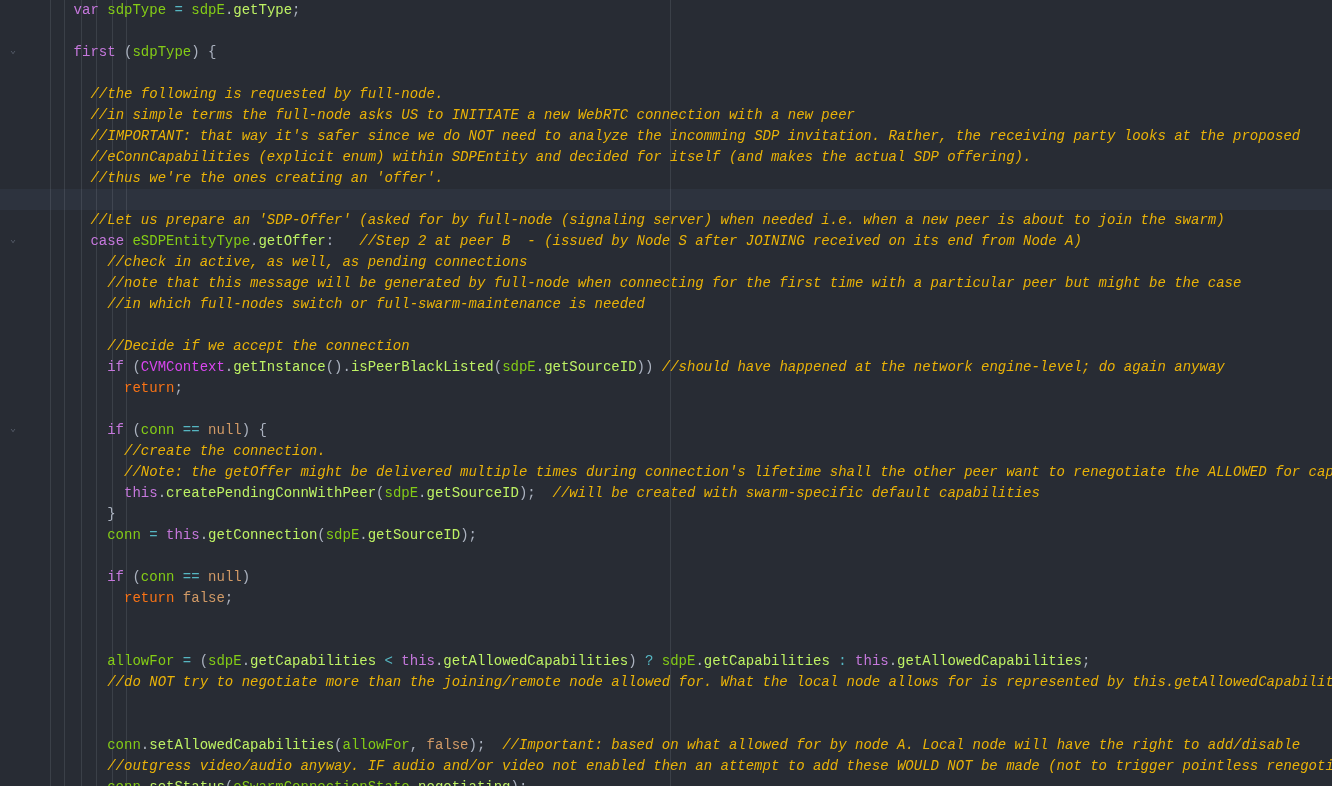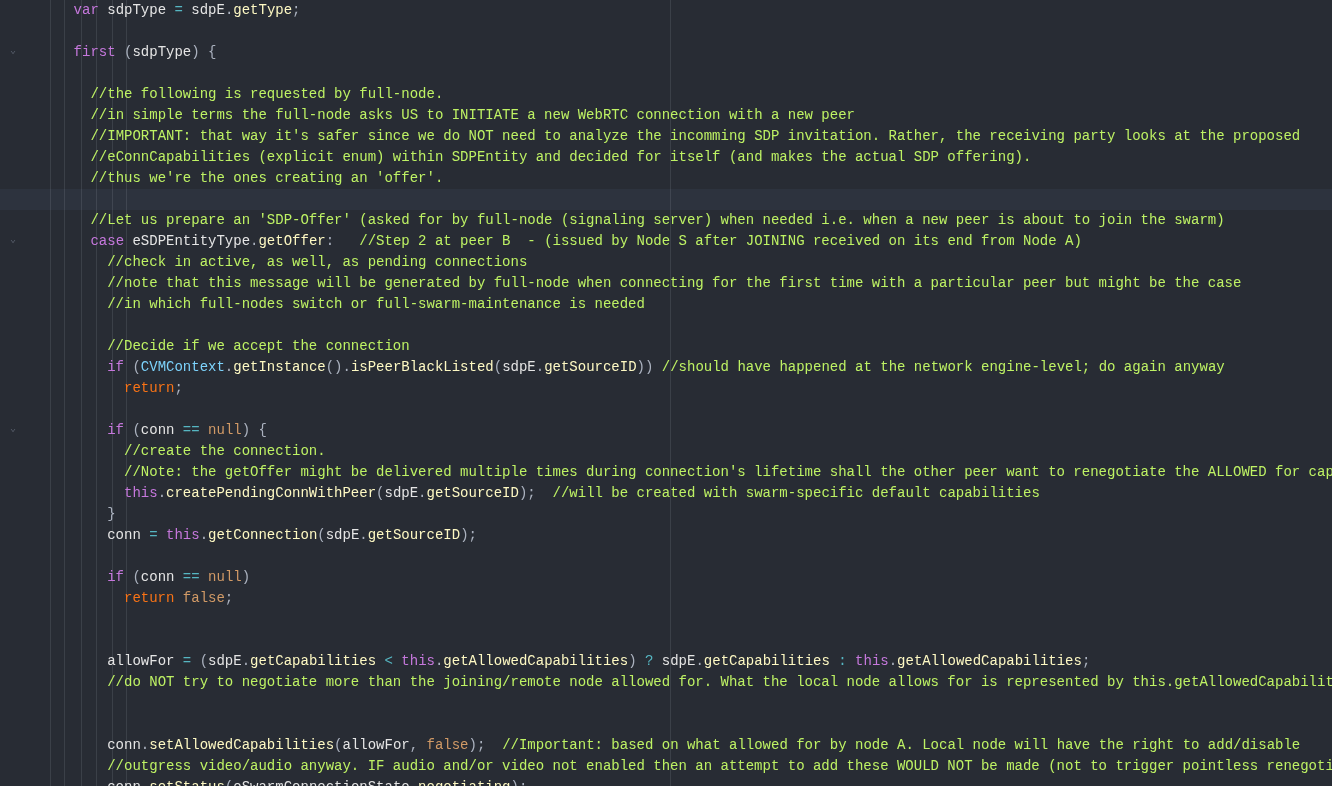--- a/index.html
+++ b/index.html
@@ -49,24 +49,24 @@
 }
 .line { height: 21px; position: relative; z-index: 2; }
 .line.highlight::before {
   content: "";
   position: absolute;
   left: -40px; right: -2000px; top: 0; bottom: 0;
   background: rgba(153,187,255,0.05);
   z-index: -1;
 }
 .kw { color: #c678dd; text-align: center; }
-.var { color: #e5e5e5; }
-.prop { color: #fef9c3; }
-.type { color: #7dd3fc; }
-.cmt { color: #bef264; }
+.var { color: #84cc16; }
+.prop { color: #bef264; }
+.type { color: #d946ef; }
+.cmt { color: #eab308; font-style: italic; }
 .punc { color: #abb2bf; }
 .op { color: #56b6c2; }
 .const { color: #d19a66; }
 .ret { color: #f97316; }
 </style>
 </head>
 <body>
 
 <div class="editor">
   <div class="gutter" id="gutter">

